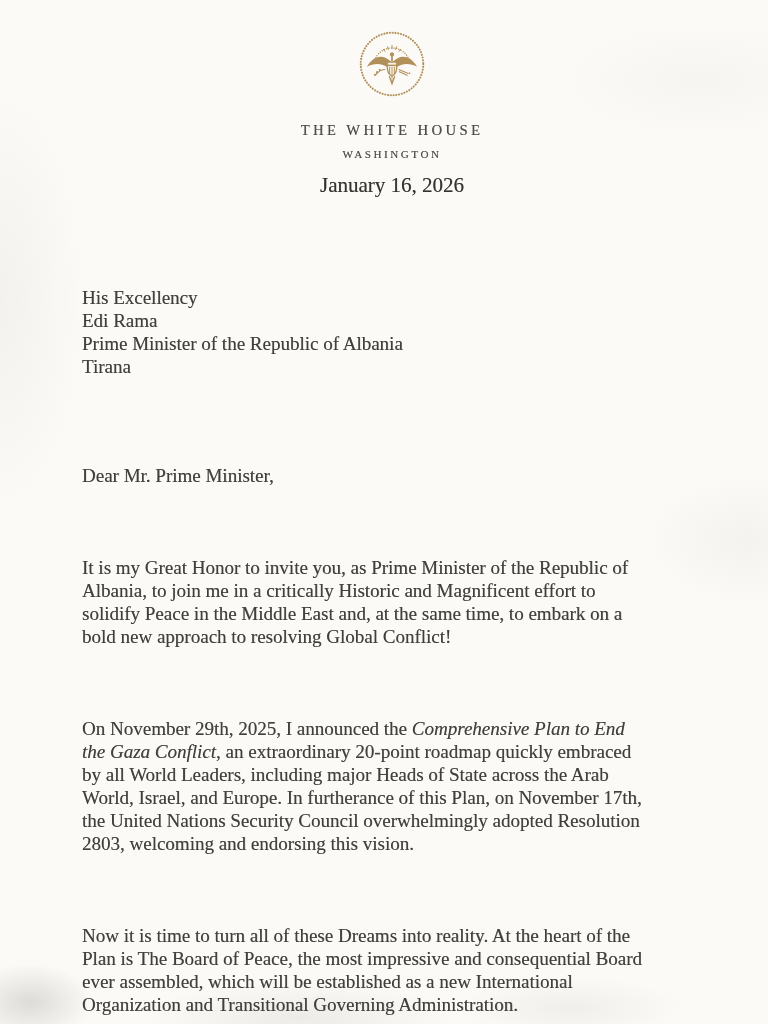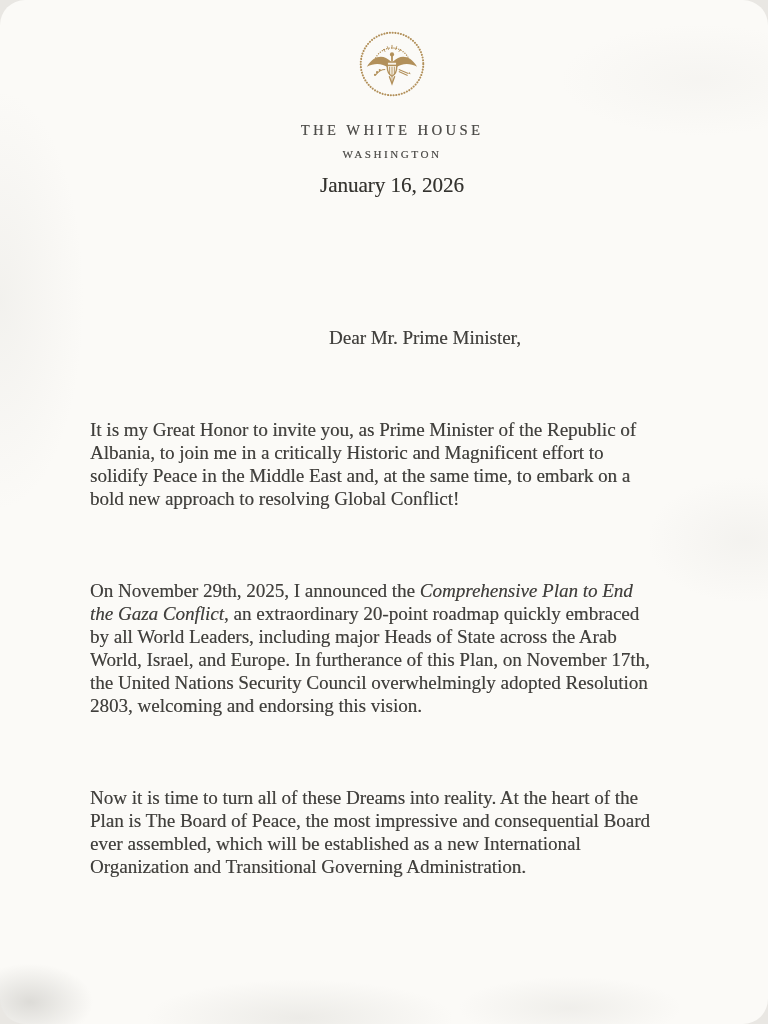--- a/index.html
+++ b/index.html
@@ -8,38 +8,37 @@
     font-family:"Liberation Serif", serif;
     color:#3d3c39;
     background-color:#fbfaf7;
     background-image:
       radial-gradient(90px 55px at 30px 1002px, rgba(150,148,142,.30), transparent 70%),
       radial-gradient(220px 55px at 300px 1018px, rgba(170,168,160,.18), transparent 70%),
       radial-gradient(160px 45px at 570px 1008px, rgba(170,168,160,.14), transparent 70%),
       radial-gradient(120px 300px at 0px 300px, rgba(190,188,182,.14), transparent 70%),
       radial-gradient(140px 90px at 745px 540px, rgba(190,188,182,.12), transparent 70%),
       radial-gradient(200px 80px at 700px 80px, rgba(200,198,192,.10), transparent 70%);
-    border-radius: 25px;
   }
   .letterhead{text-align:center;padding-top:30px;transform:translateX(8px);}
   .seal{display:inline-block;line-height:0;}
   .org{margin-top:20px;font-size:14.5px;letter-spacing:3.5px;color:#4d4c49;
        text-shadow:0.4px 0 0 rgba(70,68,64,.55);}
   .city{margin-top:9px;font-size:11px;letter-spacing:2.6px;color:#4d4c49;
        text-shadow:0.3px 0 0 rgba(70,68,64,.5);}
   .date{margin-top:13px;font-size:21px;color:#34332f;text-shadow:0.3px 0 0 rgba(60,58,54,.5);}
   .content{
     margin:42px 0 0 82px;
     font-size:19px;line-height:23px;
     white-space:pre;
     color:#403f3c;
     text-shadow:0.3px 0 0 rgba(64,62,58,.5);
   }
-  .salutation{margin-top:40px;text-align:center;}
-  .para{margin:23px 0 0 8px;}
+  .salutation{margin-top:40px;}
+  .para{margin:23px 0 0 0;}
   em{font-style:italic;}
 </style>
 </head>
 <body>
 
 <div class="page">
   <header class="letterhead">
     <span class="seal"><svg width="68" height="68" viewBox="0 0 100 100" aria-hidden="true">
       <g fill="none" stroke="#b2905a" stroke-linecap="round">
         <circle cx="50" cy="50" r="46" stroke-width="3" stroke-dasharray="0.2 3.9"></circle>
@@ -63,20 +62,24 @@
         <path d="M60 58 L74 64 M60 61 L73 67" stroke-width="1.5" fill="none"></path>
         <path d="M74 64 l3.5 1.2 l-2 -3.4 Z" stroke="none"></path>
       </g>
     </svg></span>
     <div class="org">THE WHITE HOUSE</div>
     <div class="city">WASHINGTON</div>
     <div class="date">January 16, 2026</div>
   </header>
 
   <main class="content">
+    <div class="address">His Excellency
+Edi Rama
+Prime Minister of the Republic of Albania
+Tirana</div>
     <div class="salutation">Dear Mr. Prime Minister,</div>
     <p class="para">It is my Great Honor to invite you, as Prime Minister of the Republic of
 Albania, to join me in a critically Historic and Magnificent effort to
 solidify Peace in the Middle East and, at the same time, to embark on a
 bold new approach to resolving Global Conflict!</p>
     <p class="para"><span>On November 29th, 2025, I announced the </span><em>Comprehensive Plan to End
 the Gaza Conflict</em><span>, an extraordinary 20-point roadmap quickly embraced
 by all World Leaders, including major Heads of State across the Arab
 World, Israel, and Europe. In furtherance of this Plan, on November 17th,
 the United Nations Security Council overwhelmingly adopted Resolution

